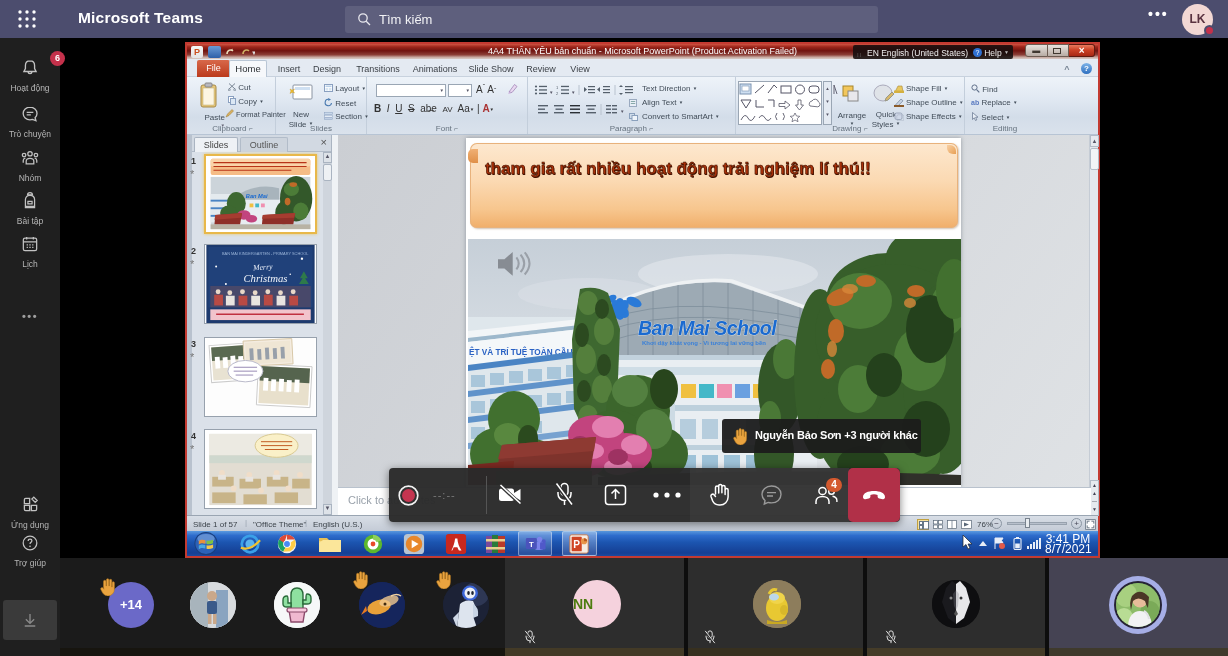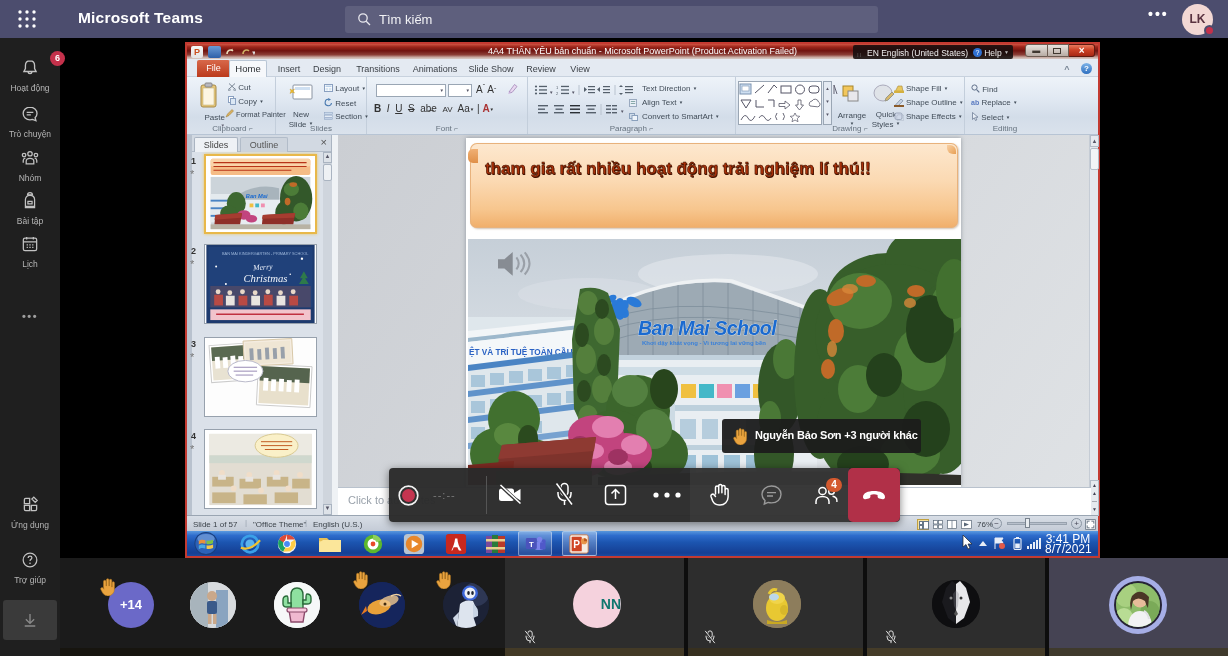--- a/index.html
+++ b/index.html
@@ -146,21 +146,21 @@
     <div class="lbl">Lịch</div>
   </div>
   <div class="sideitem" style="top:272px;color:#9f9f9f;font-size:11px;letter-spacing:1.5px"><b>•••</b></div>
   <div class="sideitem" style="top:456px">
     <svg width="21" height="21" viewBox="0 0 24 24" fill="none" stroke="#c2c2c2" stroke-width="1.5">
         <path d="M11 5H6.5C5.7 5 5 5.7 5 6.5V11h6zM5 13h6v6H6.5C5.7 19 5 18.3 5 17.5zM13 13h6v4.5c0 .8-.7 1.5-1.5 1.5H13z"></path>
         <path d="M15.8 3.6l3.8 3.8-2.2 2.2-3.8-3.8z"></path>
       </svg>
     <div class="lbl">Ứng dụng</div>
   </div>
-  <div class="sideitem" style="top:512px">
+  <div class="sideitem" style="top:495px">
     <svg width="20" height="20" viewBox="0 0 24 24" fill="none" stroke="#c2c2c2" stroke-width="1.5">
         <circle cx="12" cy="12" r="8.2"></circle>
         <path d="M9.8 9.6c0-1.3 1-2.2 2.3-2.2 1.3 0 2.2.8 2.2 2 0 .9-.5 1.4-1.2 1.9-.7.4-1 .8-1 1.5v.4"></path>
         <circle cx="12" cy="16" r="1" fill="#c2c2c2" stroke="none"></circle>
       </svg>
     <div class="lbl">Trợ giúp</div>
   </div>
   <div class="sideitem" style="top:562px">
     <div style="width:54px;height:40px;background:#3a3a3a;border-radius:3px;margin:0 auto 0 3px;display:flex;align-items:center;justify-content:center">
       <svg width="18" height="18" viewBox="0 0 24 24" fill="none" stroke="#8a8a8a" stroke-width="1.8">
@@ -1138,21 +1138,21 @@
         <path d="M14 46 L17 22 Q 22 17 30 19 L34 28 L30 34 L34 46 Z" fill="#dde4ee"></path>
         <path d="M30 22 q6 3 5 12 l-5 2" fill="#c8d4e4"></path>
         <path d="M14 46 L10 36 L16 30" fill="#cfd8e6"></path>
       </svg>
   </div>
   <span style="position:absolute;left:376px;top:12px"><svg width="16" height="19" viewBox="0 0 14 17">
         <path d="M3 9 L3 4 a1.1 1.1 0 0 1 2.2 0 L5.2 8 L5.6 8 L5.6 2.6 a1.1 1.1 0 0 1 2.2 0 L7.8 8 L8.2 8 L8.2 3.2 a1.1 1.1 0 0 1 2.2 0 L10.4 9 L10.7 9 L10.7 5.2 a1 1 0 0 1 2 0 L12.7 10.8 a6 6 0 0 1-5.9 6.2 a5.3 5.3 0 0 1-4.5-2.6 L.6 11.2 a1.2 1.2 0 0 1 2-1.3 L3.4 11 Z" fill="#e9a33f" stroke="#b57a20" stroke-width=".5"></path>
       </svg></span>
 
   <div class="tile" style="left:445px;width:179px"></div>
-  <div class="avcirc" style="left:513px;top:22px;width:48px;height:48px;background:#f5d2dd;color:#0f766e;font-size:14px;font-weight:bold;text-align:right;line-height:48px">NN</div>
+  <div class="avcirc" style="left:513px;top:22px;width:48px;height:48px;background:#f5d2dd;color:#4d7c0f;font-size:14px;font-weight:bold;text-align:left;line-height:48px">NN</div>
 
   <div class="tile" style="left:628px;width:175px"></div>
   <div class="avcirc" style="left:693px;top:22px;width:48px;height:48px;background:#8a7a5a;overflow:hidden">
     <svg width="48" height="48" viewBox="0 0 48 48">
         <rect width="48" height="48" fill="#8d7d5c"></rect>
         <ellipse cx="24" cy="28" rx="11" ry="13" fill="#e8c832"></ellipse>
         <ellipse cx="24" cy="18" rx="8" ry="6" fill="#f0d44a"></ellipse>
         <ellipse cx="21" cy="17" rx="5" ry="3.5" fill="#bcd8e8"></ellipse>
         <path d="M16 14 q3-6 8-4" stroke="#e8c832" stroke-width="3" fill="none"></path>
         <ellipse cx="31" cy="30" rx="4" ry="5" fill="#d8b82a"></ellipse>

